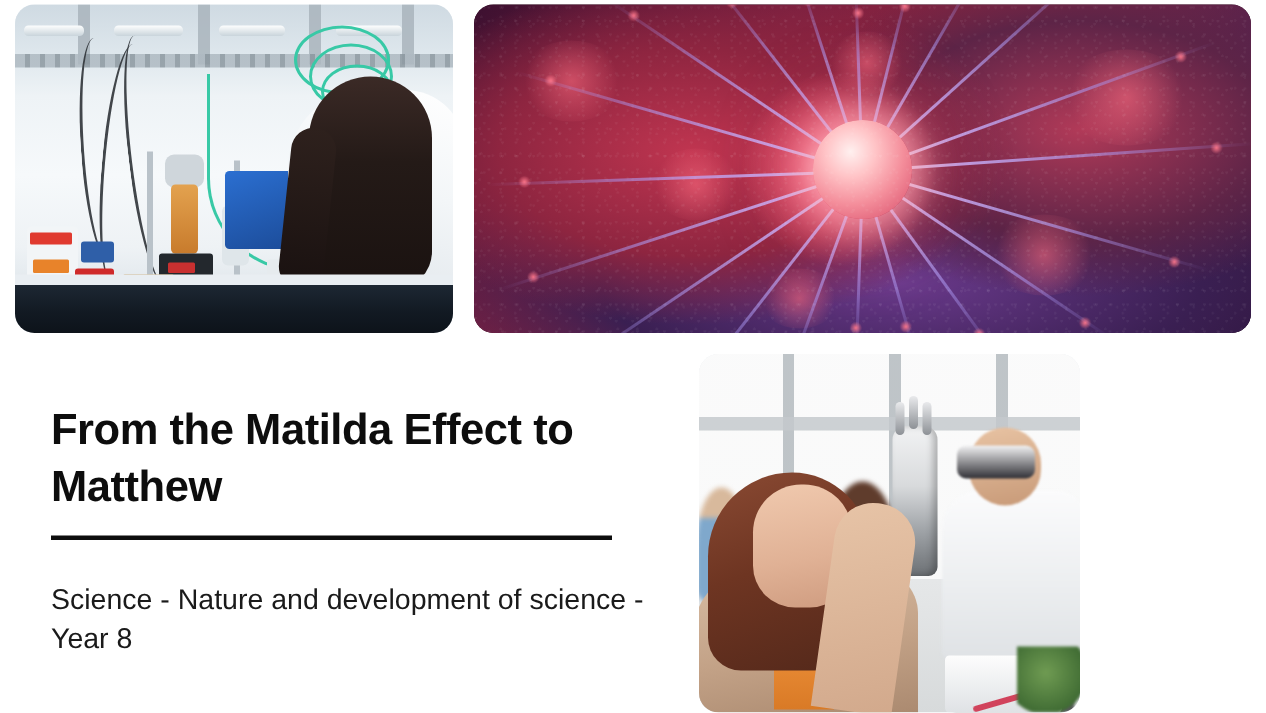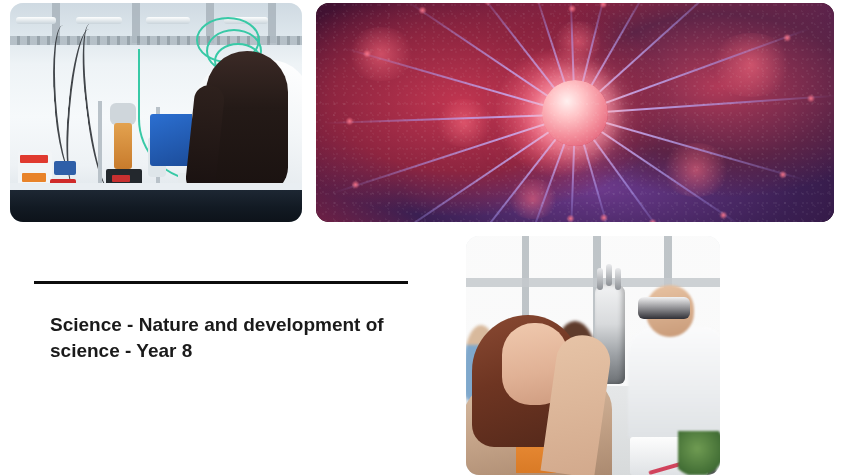--- a/index.html
+++ b/index.html
@@ -373,24 +373,24 @@
     letter-spacing: -0.3px;
     color: #0d0d0d;
   }
   #title-divider {
     width: 374px;
     height: 3px;
     background: #0d0d0d;
     margin-top: 13px;
   }
   #slide-subtitle {
-    margin: 16px;
+    margin: 0;
     margin-top: 28px;
     font-family: "Liberation Sans", sans-serif;
-    font-weight: 700;
+    font-weight: 400;
     font-size: 19px;
     line-height: 26px;
     color: #1a1a1a;
   }
 </style>
 </head>
 <body>
 
 <div class="slide">
 
@@ -501,17 +501,18 @@
     <div class="woman-face"></div>
     <div class="woman-arm"></div>
 
     <div class="notebook"></div>
     <div class="pen"></div>
     <div class="plant"></div>
   </div>
 
 
   <div id="text-block">
+    <h1 id="slide-title">From the Matilda Effect to Matthew</h1>
     <div id="title-divider"></div>
     <p id="slide-subtitle">Science - Nature and development of science - Year 8</p>
   </div>
 
 </div>
 
 </body></html>

